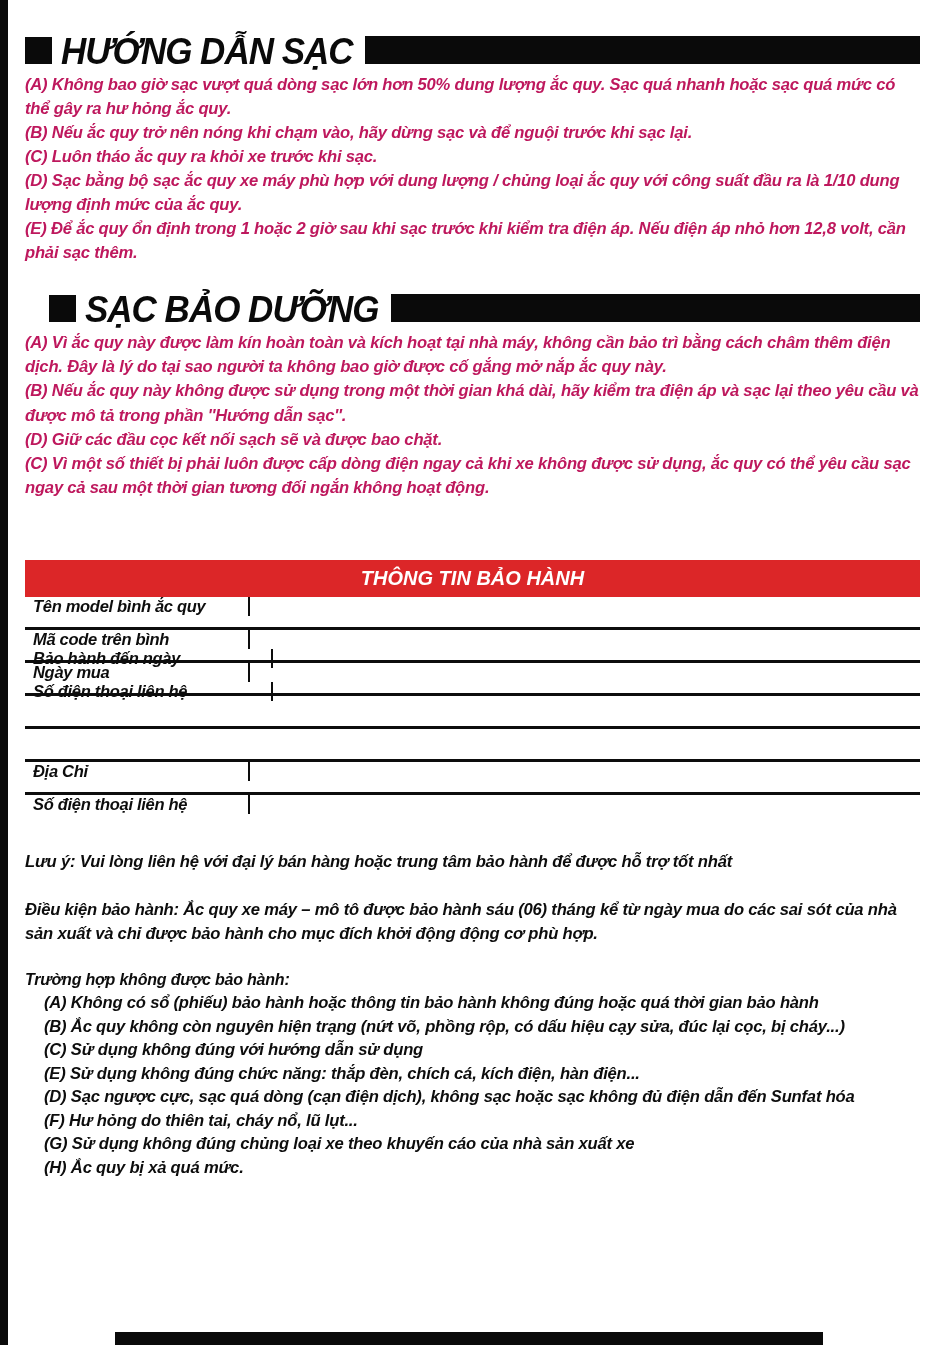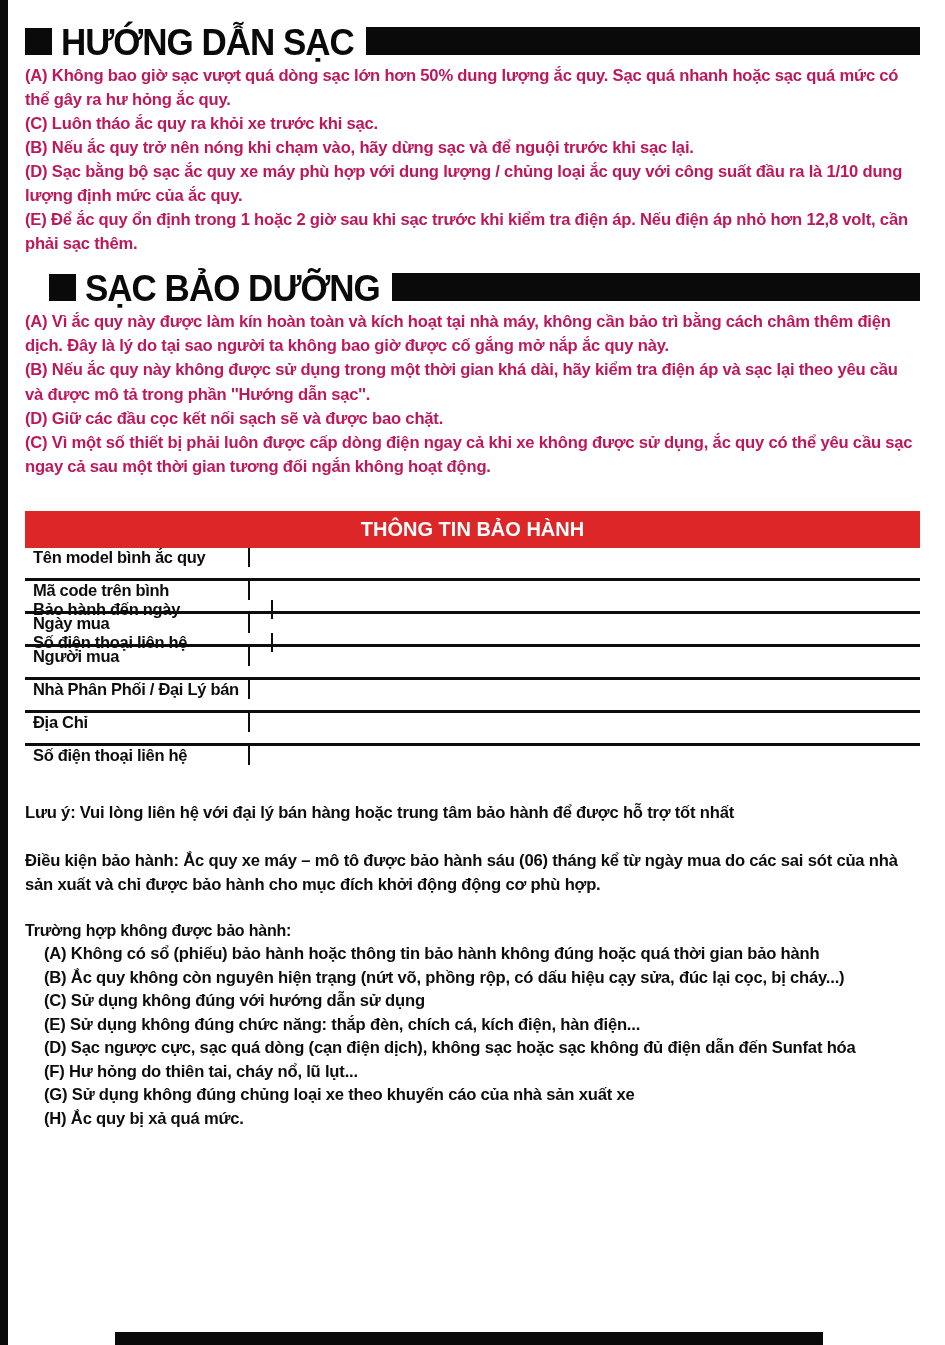--- a/index.html
+++ b/index.html
@@ -10,22 +10,23 @@
     font-family: "Liberation Sans", sans-serif;
     color: #0d0d0d;
     overflow: hidden;
   }
   .left-strip {
     position: absolute; left: 0; top: 0;
     width: 8px; height: 1345px;
     background: #0a0a0a;
   }
   .page {
-    position: absolute; left: 25px; top: 0;
+    position: absolute; left: 25px; top: 9px;
     width: 895px;
+    font-style: italic;
   }
   
   .sec-header {
     display: flex; align-items: center;
     margin-top: 24px; height: 34px;
   }
   .sec-bullet {
     width: 27px; height: 27px; background: #0a0a0a;
     flex: 0 0 auto; margin-right: 9px;
   }
@@ -38,23 +39,23 @@
   .sec-titlebar {
     flex: 1 1 auto; height: 28px; background: #0a0a0a;
     margin-left: 12px;
   }
   
   .body-list { margin-top: 6px; }
   .body-item {
     font-size: 16.6px; font-weight: 600; letter-spacing: -0.2px;
     line-height: 1.45; color: #be185d;
   }
-  .sec2 { margin-top: 14px; padding-left: 24px; }
+  .sec2 { margin-top: 26px; padding-left: 24px; }
   
-  .wtable { margin-top: 32px; width: 895px; }
+  .wtable { margin-top: 60px; width: 895px; }
   .wtable-header {
     height: 37px; background: #DC2628;
     display: flex; align-items: center; justify-content: center;
   }
   .wtable-header-text {
     color: #ffffff; font-size: 20px; font-weight: bold;
     letter-spacing: 0px;
   }
   .trow {
     display: flex; height: 33px; align-items: center;
@@ -103,22 +104,22 @@
 
 <div class="page">
 
   <div class="sec-header">
     <div class="sec-bullet"></div>
     <div class="sec-title">HƯỚNG DẪN SẠC</div>
     <div class="sec-titlebar"></div>
   </div>
   <div class="body-list">
     <div class="body-item">(A) Không bao giờ sạc vượt quá dòng sạc lớn hơn 50% dung lượng ắc quy. Sạc quá nhanh hoặc sạc quá mức có thể gây ra hư hỏng ắc quy.</div>
+    <div class="body-item">(B) Nếu ắc quy trở nên nóng khi chạm vào, hãy dừng sạc và để nguội trước khi sạc lại.</div>
     <div class="body-item">(C) Luôn tháo ắc quy ra khỏi xe trước khi sạc.</div>
-    <div class="body-item">(B) Nếu ắc quy trở nên nóng khi chạm vào, hãy dừng sạc và để nguội trước khi sạc lại.</div>
     <div class="body-item">(D) Sạc bằng bộ sạc ắc quy xe máy phù hợp với dung lượng / chủng loại ắc quy với công suất đầu ra là 1/10 dung lượng định mức của ắc quy.</div>
     <div class="body-item">(E) Để ắc quy ổn định trong 1 hoặc 2 giờ sau khi sạc trước khi kiểm tra điện áp. Nếu điện áp nhỏ hơn 12,8 volt, cần phải sạc thêm.</div>
   </div>
 
   <div class="sec-header sec2">
     <div class="sec-bullet"></div>
     <div class="sec-title">SẠC BẢO DƯỠNG</div>
     <div class="sec-titlebar"></div>
   </div>
   <div class="body-list">
@@ -146,26 +147,24 @@
     </div>
 
     <div class="trow">
       <div class="tcell-label">Ngày mua</div>
       <div class="tcell-mid"></div>
       <div class="tcell-label2">Số điện thoại liên hệ</div>
       <div class="tcell-value2"></div>
     </div>
 
     <div class="trow">
-      <div class="tcell-label">Người mua</div>
       <div class="tcell-value"></div>
     </div>
 
     <div class="trow">
-      <div class="tcell-label">Nhà Phân Phối / Đại Lý bán</div>
       <div class="tcell-value"></div>
     </div>
 
     <div class="trow">
       <div class="tcell-label">Địa Chỉ</div>
       <div class="tcell-value"></div>
     </div>
 
     <div class="trow last">
       <div class="tcell-label">Số điện thoại liên hệ</div>

